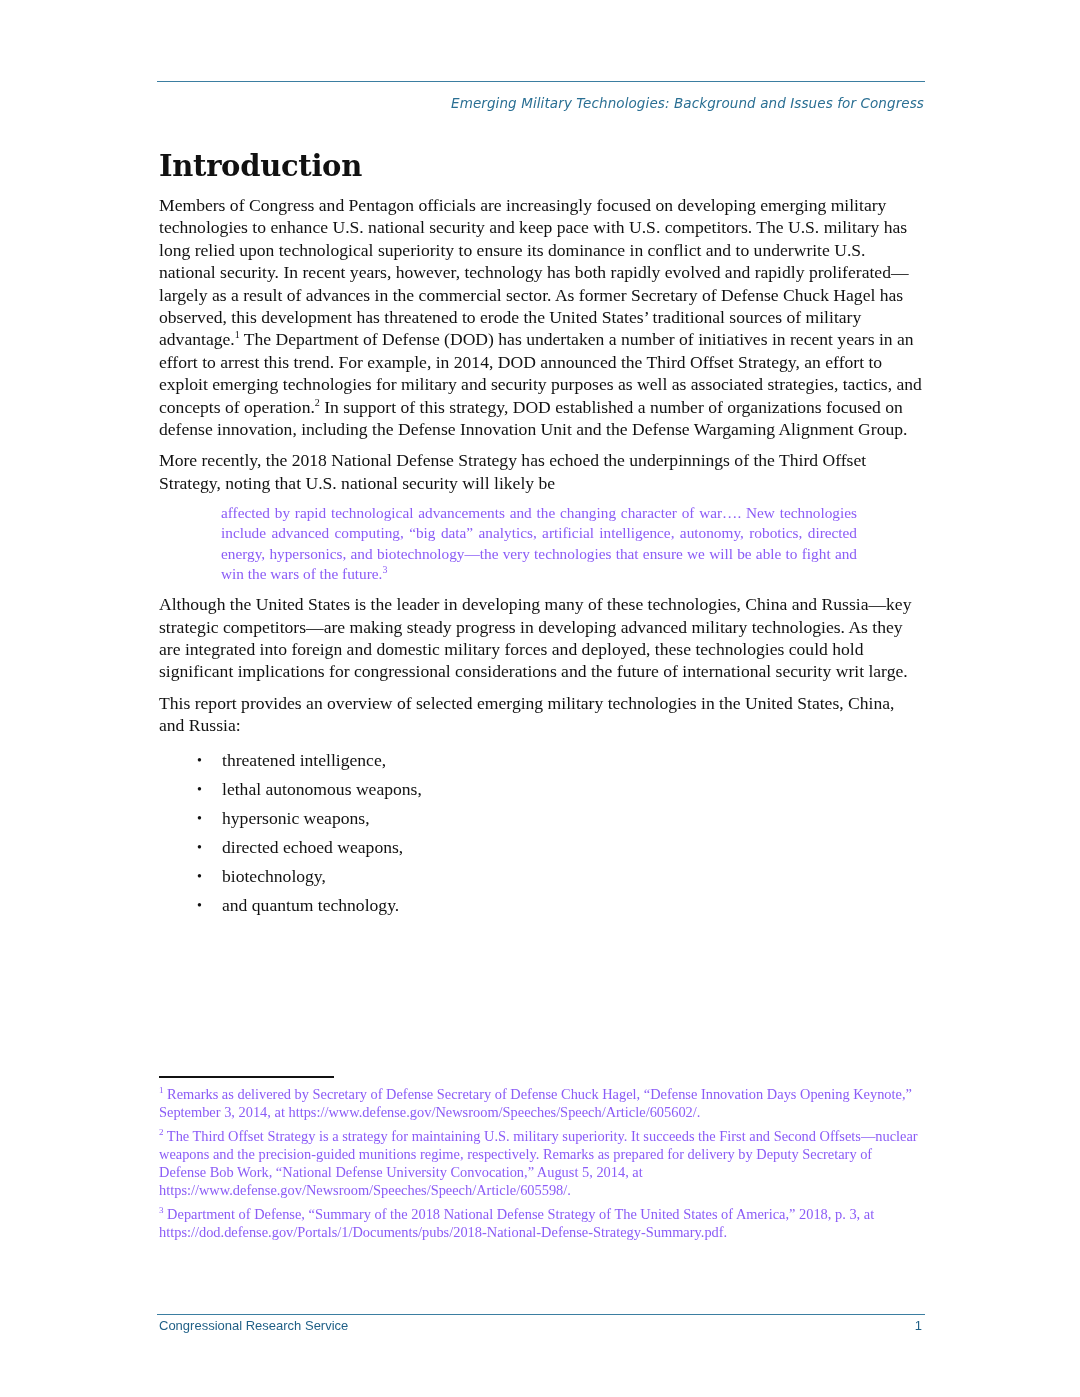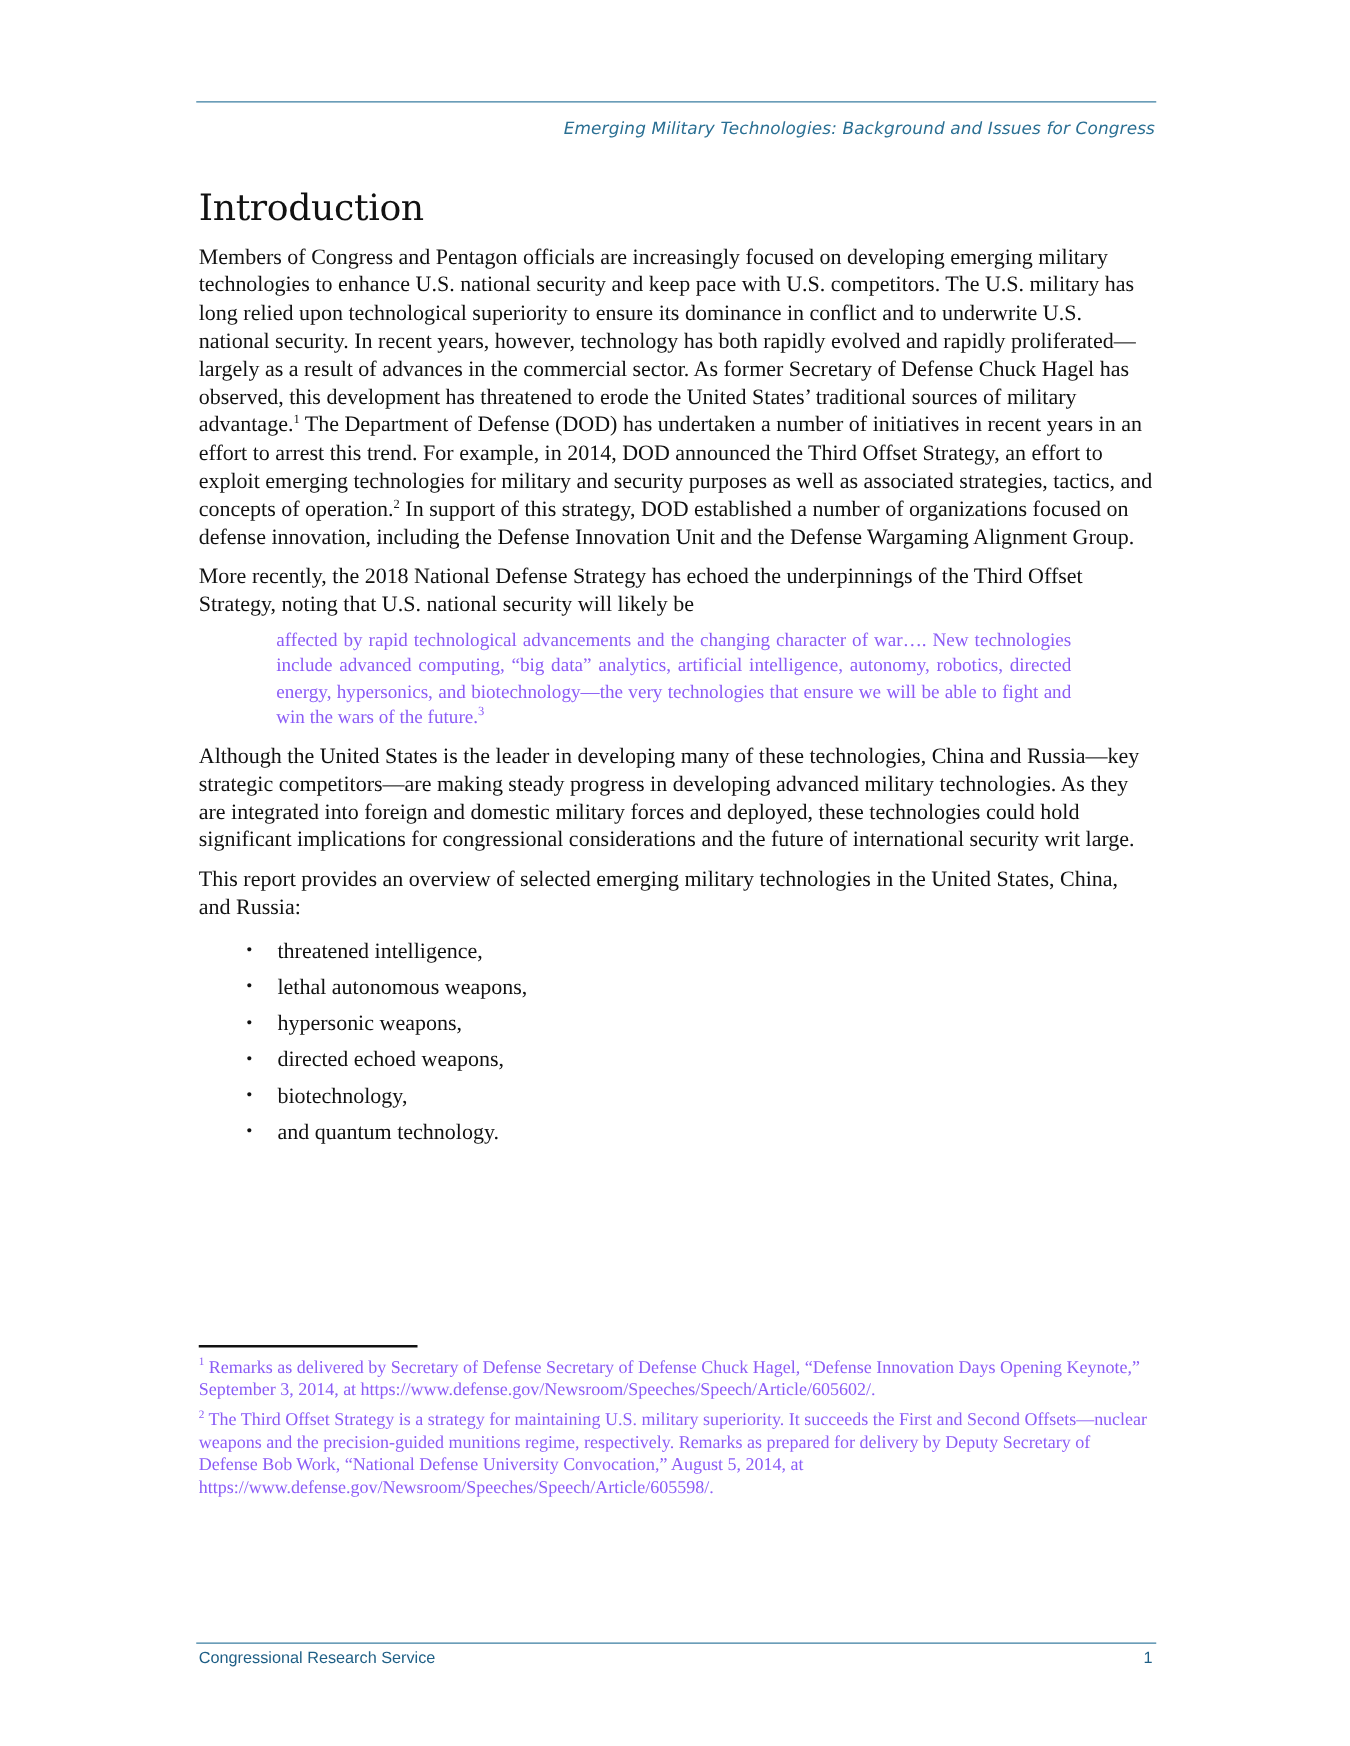--- a/index.html
+++ b/index.html
@@ -16,21 +16,21 @@
     position: absolute; left: 157px; top: 81px; width: 768px; height: 1px;
     background: #3b7ea1;
   }
 
   .content {
     position: absolute; left: 159px; top: 148px; width: 764px;
     font-family: "Liberation Serif", serif; color: #111;
   }
   h1.section-title {
     margin: 0 0 10px 0;
-    font-family: "DejaVu Serif", serif; font-weight: normal;
+    font-family: "DejaVu Serif", serif; font-weight: bold;
     font-size: 29px; line-height: 36px; color: #111; letter-spacing: -0.3px;
   }
   p.body {
     margin: 0 0 9px 0;
     font-size: 17.6px; line-height: 22.4px;
   }
   sup { font-size: 10px; line-height: 0; vertical-align: super; }
 
   blockquote.quote {
     margin: 0 0 9px 62px; width: 636px;
@@ -101,19 +101,20 @@
       <li><span class="bullet">•</span><span>and quantum technology.</span></li>
     </ul>
 
   </div>
 
   <div class="footnote-rule"></div>
 
   <div class="footnotes">
     <p class="footnote"><sup>1</sup><span> Remarks as delivered by Secretary of Defense Secretary of Defense Chuck Hagel, “Defense Innovation Days Opening Keynote,” September 3, 2014, at https://www.defense.gov/Newsroom/Speeches/Speech/Article/605602/.</span></p>
     <p class="footnote"><sup>2</sup><span> The Third Offset Strategy is a strategy for maintaining U.S. military superiority. It succeeds the First and Second Offsets—nuclear weapons and the precision-guided munitions regime, respectively. Remarks as prepared for delivery by Deputy Secretary of Defense Bob Work, “National Defense University Convocation,” August 5, 2014, at https://www.defense.gov/Newsroom/Speeches/Speech/Article/605598/.</span></p>
+    <p class="footnote"><sup>3</sup><span> Department of Defense, “Summary of the 2018 National Defense Strategy of The United States of America,” 2018, p. 3, at https://dod.defense.gov/Portals/1/Documents/pubs/2018-National-Defense-Strategy-Summary.pdf.</span></p>
   </div>
 
   <div class="footer-rule"></div>
   <div class="footer-left">Congressional Research Service</div>
   <div class="footer-right">1</div>
 
 </div>
 
 </body></html>

